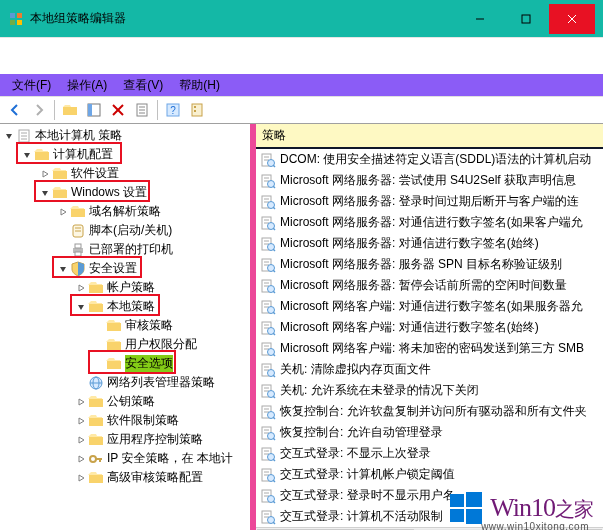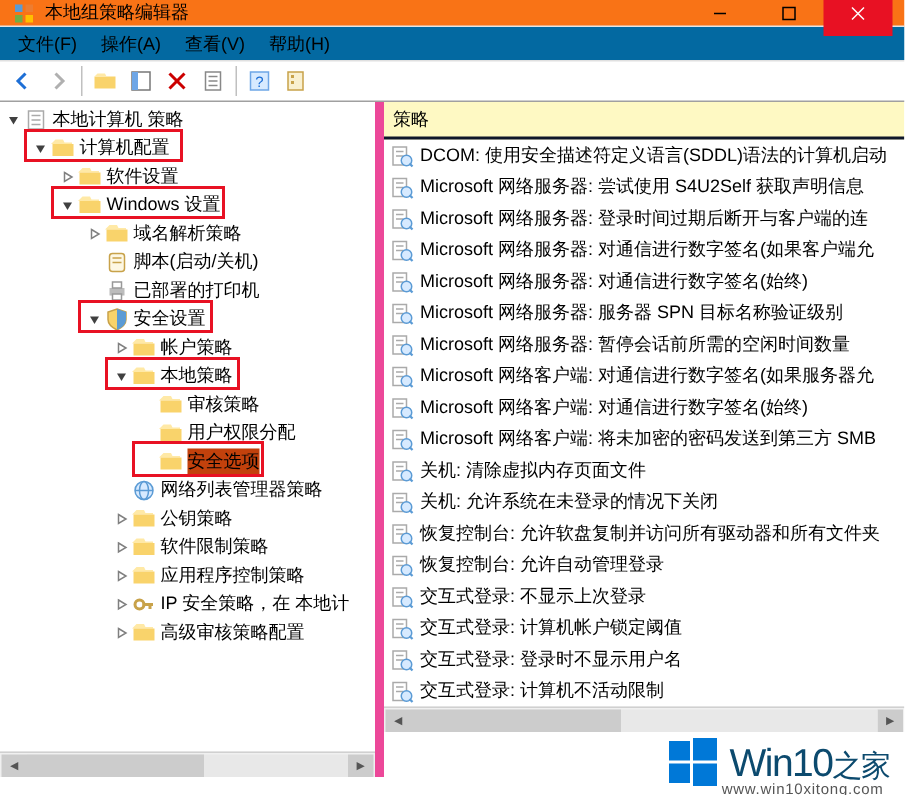--- a/index.html
+++ b/index.html
@@ -1,46 +1,46 @@
 <!DOCTYPE html>
 <html><head>
 <meta charset="utf-8">
 <style>
   * { box-sizing: border-box; margin: 0; padding: 0; }
   body { font-family: "Microsoft YaHei", "SimSun", sans-serif; font-size: 12px; background: #fff; width: 603px; height: 530px; overflow: hidden; position: relative; }
-  .titlebar { height: 18px; background: #f97316; display: flex; align-items: center; padding: 0 8px; border-bottom: 1px solid #e5e5e5; }
+  .titlebar { height: 38px; background: #14b8a6; display: flex; align-items: center; padding: 0 8px; border-bottom: 1px solid #e5e5e5; }
   .titlebar-icon { width: 16px; height: 16px; margin-right: 6px; display: inline-flex; }
   .titlebar-title { flex: 1; font-size: 12px; color: #000; }
   .win-controls { display: flex; }
   .win-btn { width: 46px; height: 30px; display: flex; align-items: center; justify-content: center; color: #000; cursor: pointer; }
   .win-btn.close { background: #e81123; color: #fff; }
-  .menubar { height: 22px; display: flex; align-items: center; padding: 0 4px; font-size: 12px; background: #0369a1; }
+  .menubar { height: 22px; display: flex; align-items: center; padding: 0 4px; font-size: 12px; background: #8b5cf6; margin-top: 36px; }
   .menu-item { padding: 2px 8px; cursor: pointer; }
   .toolbar { height: 28px; display: flex; align-items: center; padding: 2px 4px; border-top: 1px solid #e0e0e0; border-bottom: 1px solid #a0a0a0; background: #fff; gap: 2px; }
   .tool-btn { width: 22px; height: 22px; display: inline-flex; align-items: center; justify-content: center; cursor: pointer; }
   .tool-sep { width: 1px; height: 20px; background: #c0c0c0; margin: 0 2px; }
   .content { display: flex; height: calc(530px - 30px - 22px - 28px); }
   .tree-pane { width: 256px; border-right: 6px solid #ec4899; overflow: auto; padding-top: 2px; position: relative; }
   .list-pane { flex: 1; overflow: auto; }
   .list-header { position: sticky; top: 0; background: #fef9c3; border-bottom: 2px solid #0f172a; padding: 3px 6px; font-size: 12px; }
   .list-row { display: flex; align-items: flex-end; padding: 2px 4px; gap: 4px; font-size: 12px; white-space: nowrap; }
   .list-icon { width: 16px; height: 16px; flex-shrink: 0; display: inline-flex; align-items: center; justify-content: center; }
   .tree-row { display: flex; align-items: center; padding: 1px 2px; font-size: 12px; white-space: nowrap; cursor: pointer; position: relative; }
   .tree-toggle { width: 14px; height: 14px; display: inline-flex; align-items: center; justify-content: center; color: #666; font-size: 10px; cursor: pointer; flex-shrink: 0; }
   .tree-icon { width: 16px; height: 16px; display: inline-flex; margin-right: 3px; flex-shrink: 0; }
   .indent { display: inline-block; }
   .redbox { border: 2px solid #e81123; position: absolute; pointer-events: none; }
   .hscroll { height: 17px; background: #f0f0f0; border-top: 1px solid #d0d0d0; display: flex; align-items: center; padding: 0 1px; }
   .hscroll-btn { width: 17px; height: 15px; background: #ccc; display: inline-flex; align-items: center; justify-content: center; font-size: 9px; color: #555; }
   .hscroll-track { flex: 1; height: 15px; background: #e8e8e8; position: relative; }
   .hscroll-thumb { position: absolute; height: 15px; background: #ccc; }
   .watermark { position: absolute; right: 10px; bottom: 4px; display: flex; align-items: center; gap: 6px; pointer-events: none; }
-  .watermark-text { font-family: Liberation Sans, sans-serif; font-size: 26px; font-weight: 400; color: #0c4a6e; letter-spacing: -1px; }
+  .watermark-text { font-family: Liberation Serif, serif; font-size: 26px; font-weight: 400; color: #701a75; letter-spacing: -1px; }
   .watermark-sub { position: absolute; right: 14px; bottom: -2px; font-size: 10px; color: #555; letter-spacing: 0.5px; }
-  .tree-label.sel { background: #c2410c; }
+  .tree-label.sel { background: #84cc16; }
 </style>
 </head>
 <body>
 
 <div class="titlebar">
   <span class="titlebar-icon">
     <svg viewBox="0 0 16 16">
         <rect x="2" y="2" width="5" height="5" fill="#5b9bd5"></rect>
         <rect x="9" y="2" width="5" height="5" fill="#ed7d31"></rect>
         <rect x="2" y="9" width="5" height="5" fill="#70ad47"></rect>

